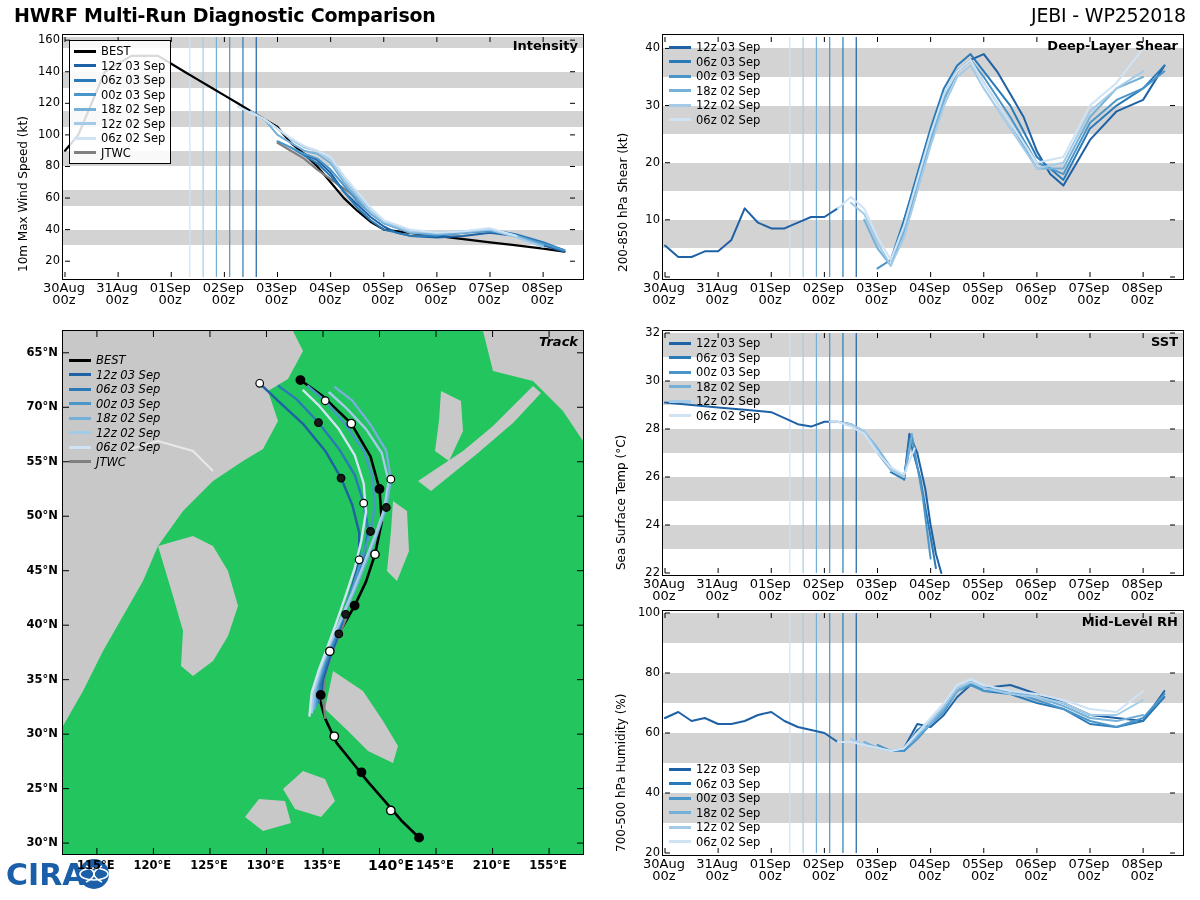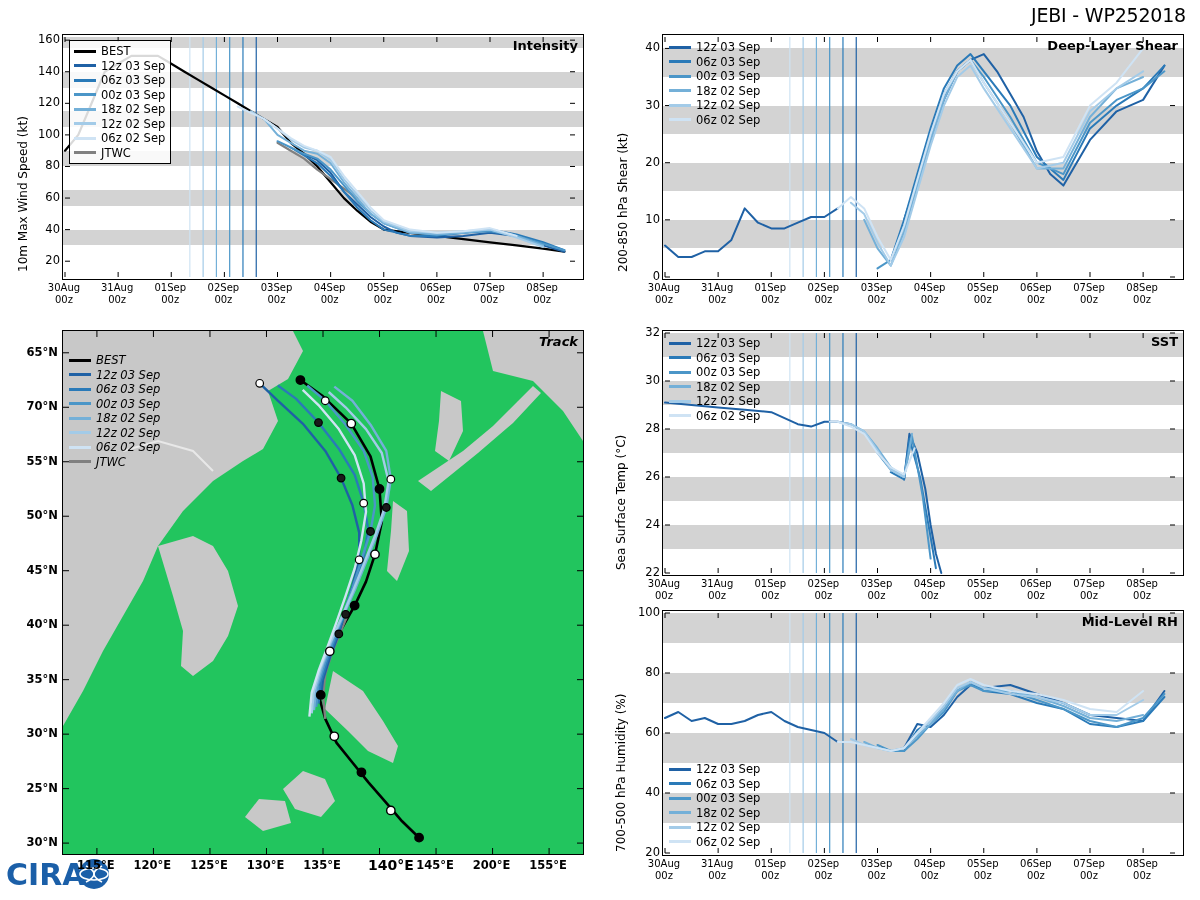--- a/index.html
+++ b/index.html
@@ -42,21 +42,21 @@
     font-size:12px;
     transform-origin:0 0;
     transform:rotate(-90deg);
     white-space:nowrap;
   }
   .ytick {
     position:absolute; right:0; font-size:11.5px; text-align:right;
     transform:translateY(-50%); white-space:nowrap;
   }
   .xtick {
-    position:absolute; font-size:10px; text-align:center; white-space:nowrap;
+    position:absolute; font-size:13px; text-align:center; white-space:nowrap;
     transform:translateX(-50%);
     line-height:12px;
   }
 
   .legend {
     position:absolute; z-index:7;
     font-size:11.5px;
     line-height:14.5px;
   }
   .legend.boxed {
@@ -69,20 +69,21 @@
   .legend .lbl { white-space:nowrap; }
 
   svg { position:absolute; left:0; top:0; overflow:visible; }
 
   .logo { position:absolute; left:6px; bottom:4px; width:108px; height:44px; }
 </style>
 </head>
 <body>
 
 <div class="hdr">
+  <div class="ttl">HWRF Multi-Run Diagnostic Comparison</div>
   <div class="storm">JEBI - WP252018</div>
 </div>
 
 <div class="panel" id="panel-intensity" style="left:62px; top:34px; width:522px; height:246px;">
   <div class="plot">
     <div class="bands">
         <div class="band" style="top: 194.632px; height: 15.7895px;"></div>
         <div class="band" style="top: 155.158px; height: 15.7895px;"></div>
         <div class="band" style="top: 115.684px; height: 15.7895px;"></div>
         <div class="band" style="top: 76.2105px; height: 15.7895px;"></div>
@@ -631,21 +632,21 @@
 <div class="xtick" style="left: 1035.88px; top: 858px;">06Sep<br>00z</div>
 <div class="xtick" style="left: 1089px; top: 858px;">07Sep<br>00z</div>
 <div class="xtick" style="left: 1142.12px; top: 858px;">08Sep<br>00z</div>
 <div class="xtick" style="left: 95.913px; top: 859px; font-size: 11.5px; font-weight: bold;">115°E</div>
 <div class="xtick" style="left: 152.435px; top: 859px; font-size: 11.5px; font-weight: bold;">120°E</div>
 <div class="xtick" style="left: 208.957px; top: 859px; font-size: 11.5px; font-weight: bold;">125°E</div>
 <div class="xtick" style="left: 265.478px; top: 859px; font-size: 11.5px; font-weight: bold;">130°E</div>
 <div class="xtick" style="left: 322px; top: 859px; font-size: 11.5px; font-weight: bold;">135°E</div>
 <div class="xtick" style="left: 391px; top: 859px; font-size: 14px; font-weight: bold;">140°E</div>
 <div class="xtick" style="left: 435.043px; top: 859px; font-size: 11.5px; font-weight: bold;">145°E</div>
-<div class="xtick" style="left: 491.565px; top: 859px; font-size: 11.5px; font-weight: bold;">200°E</div>
+<div class="xtick" style="left: 491.565px; top: 859px; font-size: 11.5px; font-weight: bold;">210°E</div>
 <div class="xtick" style="left: 548.087px; top: 859px; font-size: 11.5px; font-weight: bold;">155°E</div>
 <div class="ytick" style="top: 842.104px; right: 1142px; font-size: 11.5px; font-weight: bold;">30°N</div>
 <div class="ytick" style="top: 787.625px; right: 1142px; font-size: 11.5px; font-weight: bold;">25°N</div>
 <div class="ytick" style="top: 733.146px; right: 1142px; font-size: 11.5px; font-weight: bold;">30°N</div>
 <div class="ytick" style="top: 678.667px; right: 1142px; font-size: 11.5px; font-weight: bold;">35°N</div>
 <div class="ytick" style="top: 624.188px; right: 1142px; font-size: 11.5px; font-weight: bold;">40°N</div>
 <div class="ytick" style="top: 569.708px; right: 1142px; font-size: 11.5px; font-weight: bold;">45°N</div>
 <div class="ytick" style="top: 515.229px; right: 1142px; font-size: 11.5px; font-weight: bold;">50°N</div>
 <div class="ytick" style="top: 460.75px; right: 1142px; font-size: 11.5px; font-weight: bold;">55°N</div>
 <div class="ytick" style="top: 406.271px; right: 1142px; font-size: 11.5px; font-weight: bold;">70°N</div>

